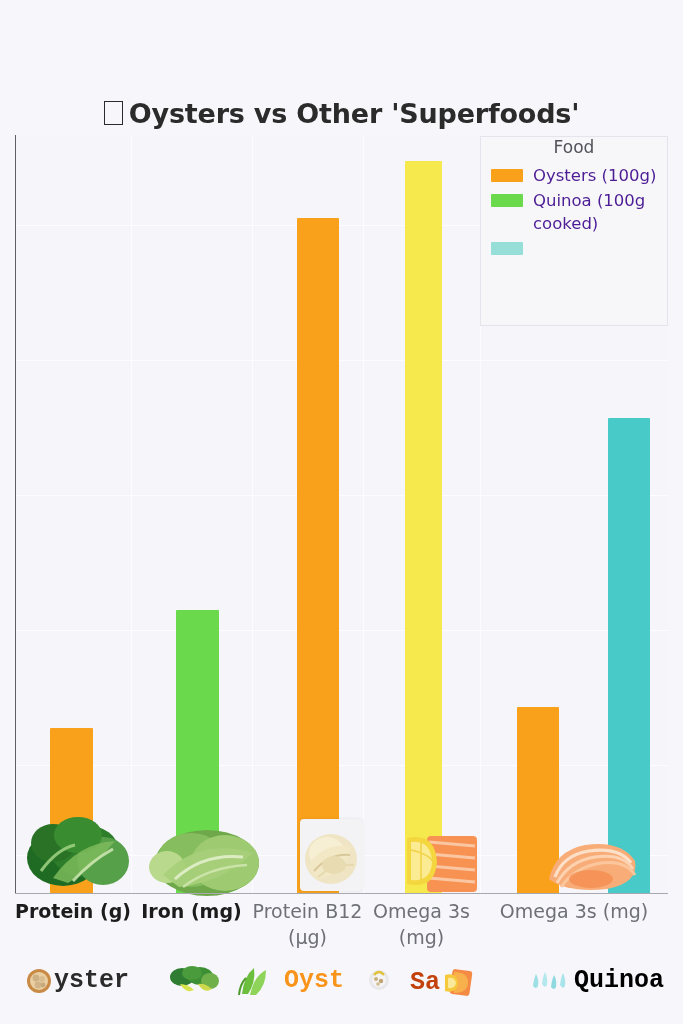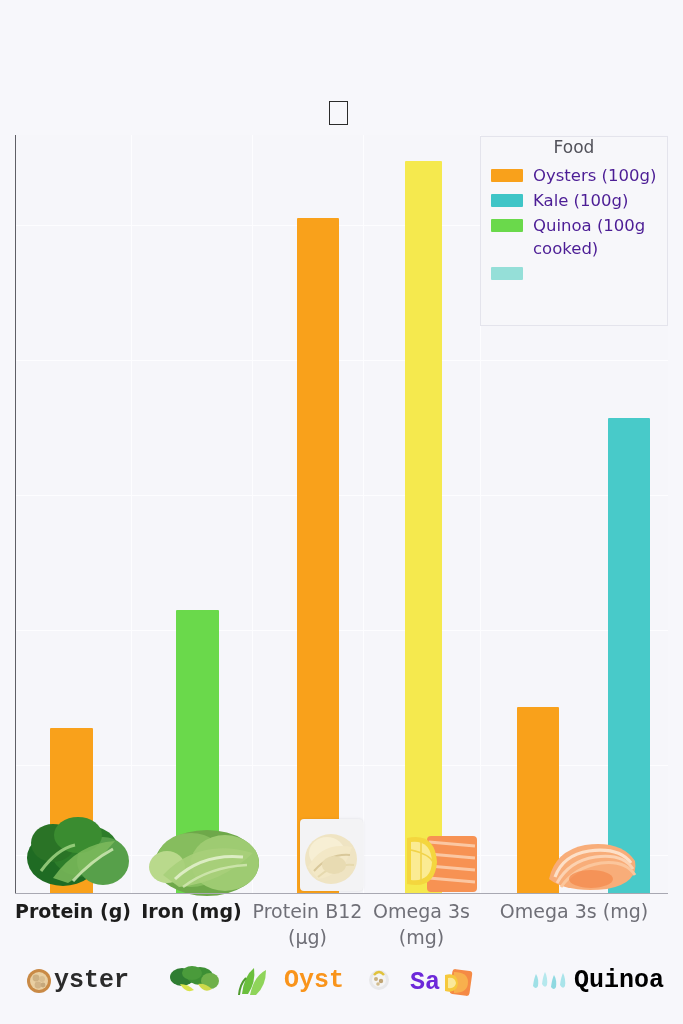--- a/index.html
+++ b/index.html
@@ -184,21 +184,21 @@
     display: inline-flex;
     align-items: center;
     margin-right: 2px;
   }
 </style>
 </head>
 <body>
 
 <div class="chart-title">
   <div>
-    <span class="title-tofu"></span>
+    <span class="title-tofu"></span><span>Oysters vs Other 'Superfoods'</span>
   </div>
   <div>Nutrient Density per 100 Calories</div>
 </div>
 
 <div class="plot-frame">
 
   <div class="gridline-h" style="top:90px"></div>
   <div class="gridline-h" style="top:225px"></div>
   <div class="gridline-h" style="top:360px"></div>
   <div class="gridline-h" style="top:495px"></div>
@@ -286,24 +286,20 @@
 
 <div class="axis-left"></div>
 <div class="axis-bottom"></div>
 
 <div class="legend">
   <div class="legend-title">Food</div>
 
   <div class="legend-row">
     <span class="legend-swatch" style="background: rgb(249, 161, 27);"></span>
     <span class="legend-label">Oysters (100g)</span>
-  </div>
-  <div class="legend-row">
-    <span class="legend-swatch" style="background: rgb(63, 197, 199);"></span>
-    <span class="legend-label">Kale (100g)</span>
   </div>
   <div class="legend-row">
     <span class="legend-swatch" style="background: rgb(106, 217, 75);"></span>
     <span class="legend-label">Quinoa (100g cooked)</span>
   </div>
   <div class="legend-row">
     <span class="legend-swatch" style="background: rgb(149, 223, 216);"></span>
   </div>
 </div>
 
@@ -367,21 +363,21 @@
         <circle cx="13" cy="14" r="7" fill="#f4f4f4"></circle>
         <path d="M8 9 Q13 3 18 9" stroke="#e0c23c" stroke-width="2.4" fill="none"></path>
         <circle cx="10" cy="13" r="2" fill="#c9b07f"></circle>
         <circle cx="15" cy="15" r="2.2" fill="#c0a474"></circle>
         <circle cx="12" cy="18" r="1.8" fill="#d2bb8c"></circle>
       </svg>
     </span>
     <span></span>
   </div>
 
-  <div class="footer-item" style="left:410px; top:8px; color:#6d28d9;">
+  <div class="footer-item" style="left:410px; top:8px; color:#c2410c;">
     <span>Sa</span>
     <span class="glyph" style="margin-left:2px;">
       <svg width="32" height="32" viewBox="0 0 32 32">
         <rect x="9" y="4" width="20" height="25" rx="3" fill="#f58a45" transform="rotate(8 19 16)"></rect>
         <path d="M12 6 Q26 6 26 16 Q26 27 12 27 Z" fill="#f8b44e" opacity="0.9"></path>
         <path d="M3 9 Q15 6 16 17 Q15 28 3 25 Z" fill="#f6c93c"></path>
         <path d="M6 12 Q13 11 14 17 Q13 23 6 22 Z" fill="#fae99a"></path>
       </svg>
     </span>
   </div>

